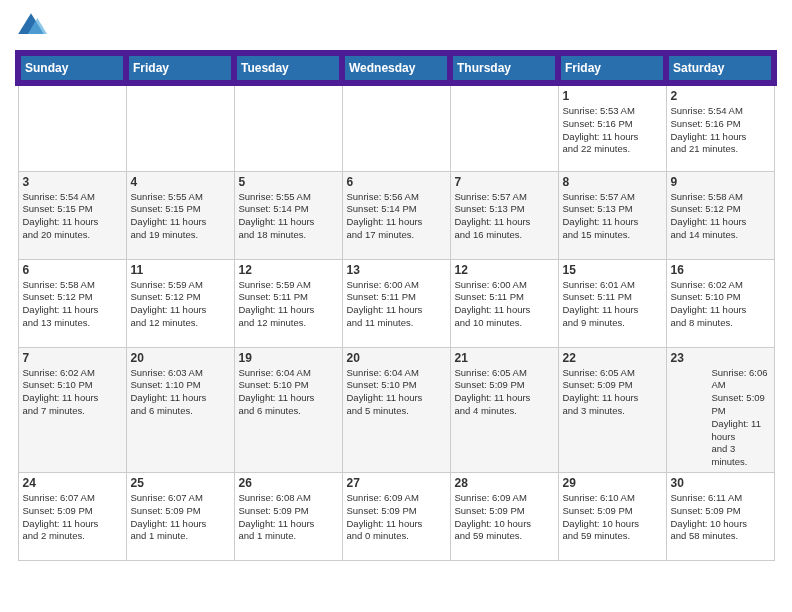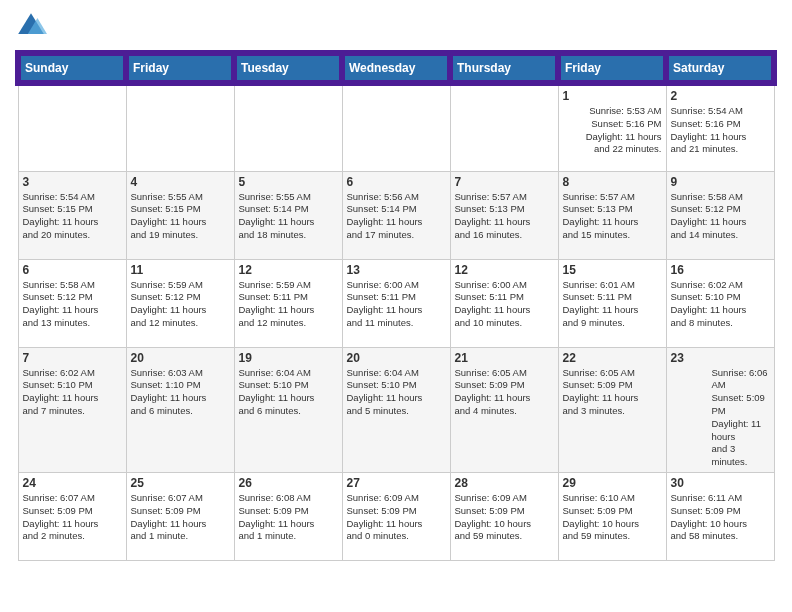--- a/index.html
+++ b/index.html
@@ -135,21 +135,21 @@
     </thead>
     <tbody id="calendar-body">
     <tr>
           <td class="empty-cell"></td>
           <td class="empty-cell"></td>
           <td class="empty-cell"></td>
           <td class="empty-cell"></td>
           <td class="empty-cell"></td>
           <td>
             <div class="day-number">1</div>
-            <div class="day-info" style="white-space: pre-line; text-align: right;">Sunrise: 5:53 AM
+            <div class="day-info" style="white-space: pre-line;">Sunrise: 5:53 AM
 Sunset: 5:16 PM
 Daylight: 11 hours
 and 22 minutes.</div>
           </td>
           <td>
             <div class="day-number">2</div>
             <div class="day-info" style="white-space: pre-line;">Sunrise: 5:54 AM
 Sunset: 5:16 PM
 Daylight: 11 hours
 and 21 minutes.</div>

